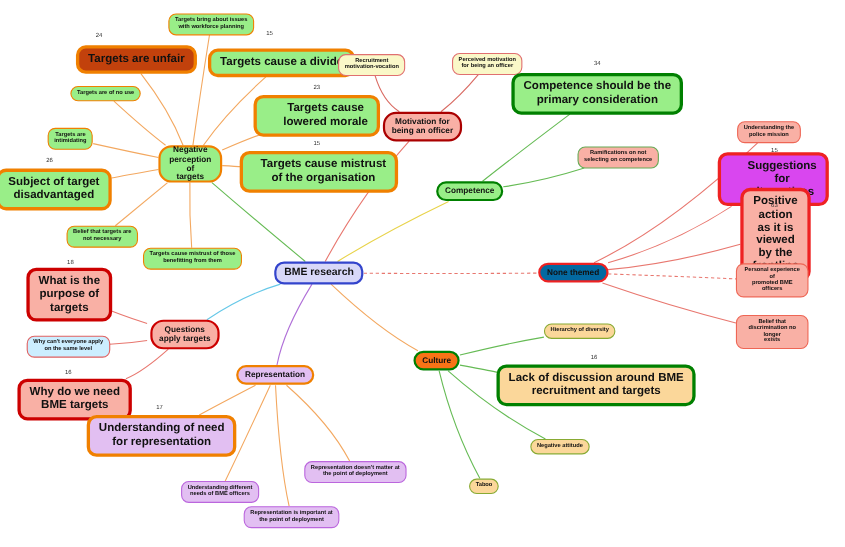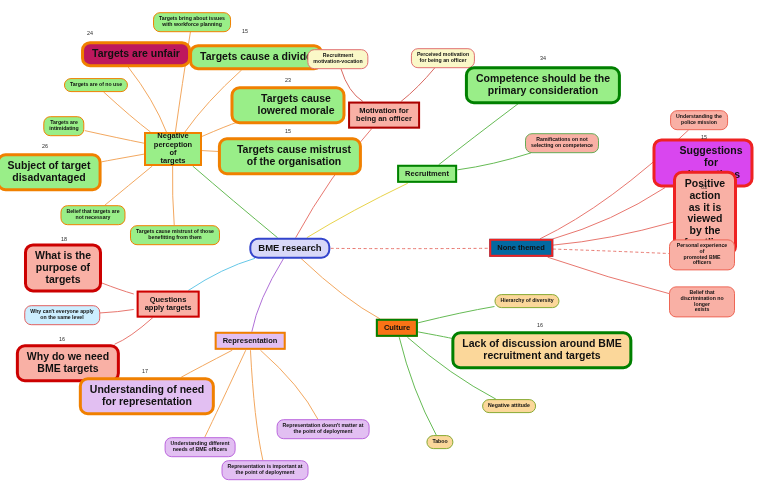--- a/index.html
+++ b/index.html
@@ -44,21 +44,21 @@
     font-size: 9.5px;
     font-weight: bold;
     border-width: 2px;
     border-radius: 9px;
     padding: 3px 7px;
   }
   .t-main {
     font-size: 7.5px;
     font-weight: bold;
     border-width: 2.5px;
-    border-radius: 0;
+    border-radius: 12px;
     padding: 3px 6px;
   }
   .t-big {
     font-size: 10.5px;
     font-weight: bold;
     border-width: 3px;
     border-radius: 9px;
     padding: 4px 8px;
   }
   .t-small {
@@ -118,21 +118,21 @@
       <path d="M 330.6875 248.3538043478261 Q 405 249 489.2421875 248.27377424568965" fill="none" stroke="#E8776F" stroke-width="1" stroke-dasharray="3 2.5"></path>
       <path d="M 306.8256578947368 237.6875 Q 352 210 407.8430989583333 183.1953125" fill="none" stroke="#E8D34A" stroke-width="1"></path>
       <path d="M 295.6506849315069 237.6875 Q 330 175 371.9484375 128.390625" fill="none" stroke="#E8776F" stroke-width="1"></path>
       <path d="M 277.5390625 237.6875 Q 232 200 192.66666666666666 166" fill="none" stroke="#66BB55" stroke-width="1"></path>
     </svg>
   <div id="node-layer">
       <div class="node t-root" style="left: 290px; top: 248px; background: rgb(216, 216, 248); border-color: rgb(51, 68, 204); color: rgb(17, 17, 17);"><span>BME research</span></div>
       <div class="node t-main" style="left: 173px; top: 149px; background: rgb(153, 238, 136); border-color: rgb(240, 128, 0); color: rgb(17, 17, 17); width: 58px; height: 34px;"><span>Negative
 perception of
 targets</span></div>
-      <div class="node t-big" style="left: 136px; top: 54px; background: #be185d; border-color: rgb(240, 128, 0); color: rgb(17, 17, 17); text-align: right;"><span>Targets are unfair</span></div>
+      <div class="node t-big" style="left: 124px; top: 54px; background: #c2410c; border-color: rgb(240, 128, 0); color: rgb(17, 17, 17); text-align: right;"><span>Targets are unfair</span></div>
       <div class="node t-small" style="left: 192px; top: 22px; background: rgb(153, 238, 136); border-color: rgb(240, 128, 0); color: rgb(17, 17, 17);"><span>Targets bring about issues
 with workforce planning</span></div>
       <div class="node t-big" style="left: 256px; top: 57px; background: rgb(153, 238, 136); border-color: rgb(240, 128, 0); color: rgb(17, 17, 17);"><span>Targets cause a divide</span></div>
       <div class="node t-big" style="left: 288px; top: 105px; background: rgb(153, 238, 136); border-color: rgb(240, 128, 0); color: rgb(17, 17, 17); padding-left: 24px;"><span>Targets cause
 lowered morale</span></div>
       <div class="node t-big" style="left: 290px; top: 156px; background: rgb(153, 238, 136); border-color: rgb(240, 128, 0); color: rgb(17, 17, 17); padding-left: 16px;"><span>Targets cause mistrust
 of the organisation</span></div>
       <div class="node t-small" style="left: 96px; top: 85px; background: rgb(153, 238, 136); border-color: rgb(240, 128, 0); color: rgb(17, 17, 17);"><span>Targets are of no use</span></div>
       <div class="node t-small" style="left: 64px; top: 126px; background: rgb(153, 238, 136); border-color: rgb(240, 128, 0); color: rgb(17, 17, 17);"><span>Targets are
 intimidating</span></div>
@@ -141,21 +141,21 @@
       <div class="node t-small" style="left: 93px; top: 215px; background: rgb(153, 238, 136); border-color: rgb(240, 128, 0); color: rgb(17, 17, 17);"><span>Belief that targets are
 not necessary</span></div>
       <div class="node t-small" style="left: 175px; top: 235px; background: rgb(153, 238, 136); border-color: rgb(240, 128, 0); color: rgb(17, 17, 17);"><span>Targets cause mistrust of those
 benefitting from them</span></div>
       <div class="node t-main" style="left: 384px; top: 115px; background: rgb(249, 176, 165); border-color: rgb(170, 0, 0); color: rgb(17, 17, 17);"><span>Motivation for
 being an officer</span></div>
       <div class="node t-small" style="left: 338px; top: 59px; background: rgb(250, 248, 200); border-color: rgb(224, 112, 112); color: rgb(17, 17, 17);"><span>Recruitment
 motivation-vocation</span></div>
       <div class="node t-small" style="left: 443px; top: 58px; background: rgb(250, 248, 200); border-color: rgb(224, 112, 112); color: rgb(17, 17, 17);"><span>Perceived motivation
 for being an officer</span></div>
-      <div class="node t-main" style="left: 427px; top: 174px; background: rgb(153, 238, 136); border-color: rgb(0, 128, 0); color: rgb(17, 17, 17);"><span>Recruitment</span></div>
+      <div class="node t-main" style="left: 427px; top: 174px; background: rgb(153, 238, 136); border-color: rgb(0, 128, 0); color: rgb(17, 17, 17);"><span>Competence</span></div>
       <div class="node t-big" style="left: 543px; top: 85px; background: rgb(153, 238, 136); border-color: rgb(0, 128, 0); color: rgb(17, 17, 17);"><span>Competence should be the
 primary consideration</span></div>
       <div class="node t-small" style="left: 562px; top: 143px; background: rgb(249, 176, 165); border-color: rgb(102, 170, 85); color: rgb(17, 17, 17);"><span>Ramifications on not
 selecting on competence</span></div>
       <div class="node t-main" style="left: 521px; top: 248px; background: #0369a1; border-color: rgb(238, 34, 34); color: rgb(17, 17, 17);"><span>None themed</span></div>
       <div class="node t-small" style="left: 699px; top: 120px; background: rgb(249, 176, 165); border-color: rgb(238, 102, 85); color: rgb(17, 17, 17);"><span>Understanding the
 police mission</span></div>
       <div class="node t-big" style="left: 703px; top: 163px; background: #d946ef; border-color: rgb(238, 34, 34); color: rgb(17, 17, 17); padding-left: 24px;"><span>Suggestions for
 alternatives</span></div>
       <div class="node t-big" style="left: 705px; top: 213px; background: rgb(249, 176, 165); border-color: rgb(238, 34, 34); color: rgb(17, 17, 17);"><span>Positive action as it is

